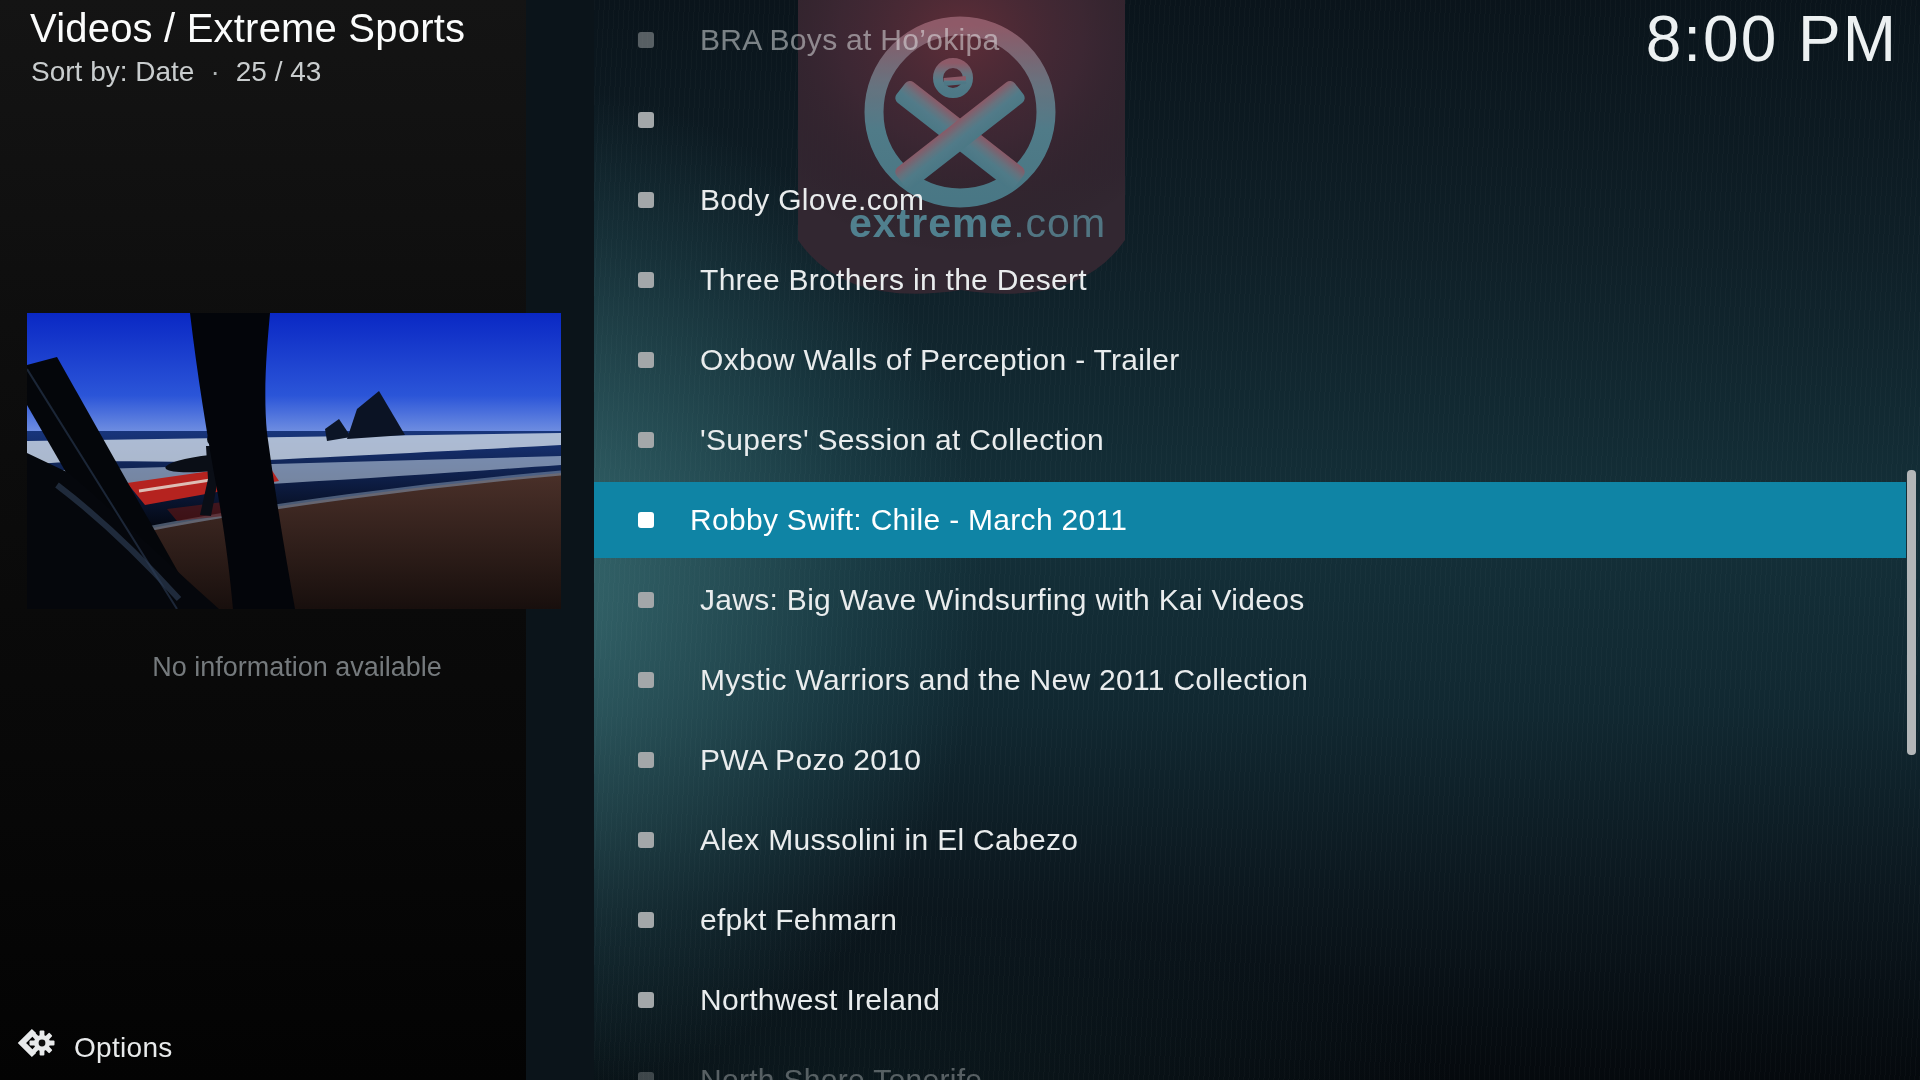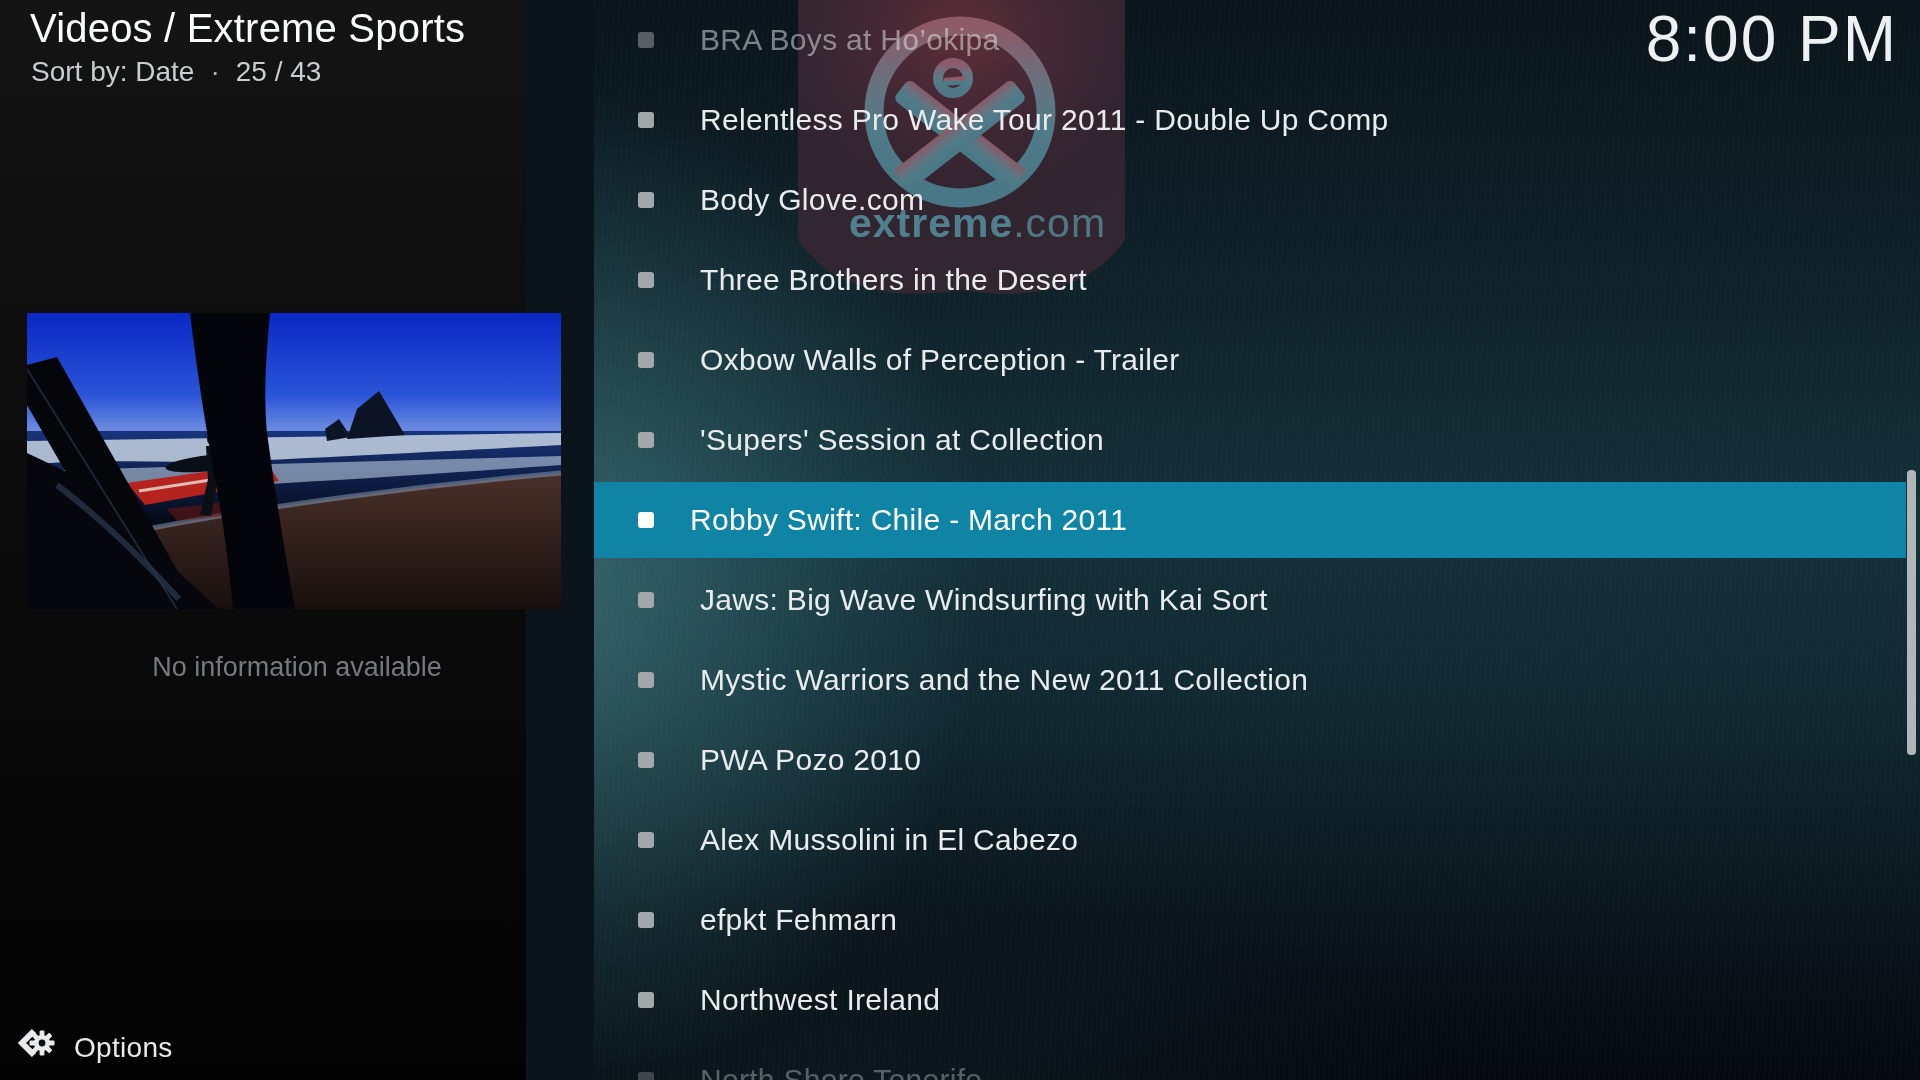--- a/index.html
+++ b/index.html
@@ -125,21 +125,20 @@
       </svg>
       <div class="brand"><span class="b1">extreme</span><span class="b2">.com</span></div>
     </div>
 
     <div class="row dim" style="top:0">
         <span class="bullet"></span>
         <span class="label">BRA Boys at Ho’okipa</span>
       </div>
     <div class="row" style="top:80px">
         <span class="bullet"></span>
-        <span class="label">Relentless Pro Wake Tour 2011 - Double Up Comp</span>
       </div>
     <div class="row" style="top:240px">
         <span class="bullet"></span>
         <span class="label">Three Brothers in the Desert</span>
       </div>
     <div class="row" style="top:160px">
         <span class="bullet"></span>
         <span class="label">Body Glove.com</span>
       </div>
     <div class="row" style="top:320px">
@@ -149,21 +148,21 @@
     <div class="row" style="top:400px">
         <span class="bullet"></span>
         <span class="label">'Supers' Session at Collection</span>
       </div>
     <div class="row selected" style="top:482px">
         <span class="bullet"></span>
         <span class="label">Robby Swift: Chile - March 2011</span>
       </div>
     <div class="row" style="top:560px">
         <span class="bullet"></span>
-        <span class="label">Jaws: Big Wave Windsurfing with Kai Sort</span>
+        <span class="label">Jaws: Big Wave Windsurfing with Kai Videos</span>
       </div>
     <div class="row" style="top:640px">
         <span class="bullet"></span>
         <span class="label">Mystic Warriors and the New 2011 Collection</span>
       </div>
     <div class="row" style="top:720px">
         <span class="bullet"></span>
         <span class="label">PWA Pozo 2010</span>
       </div>
     <div class="row" style="top:800px">

